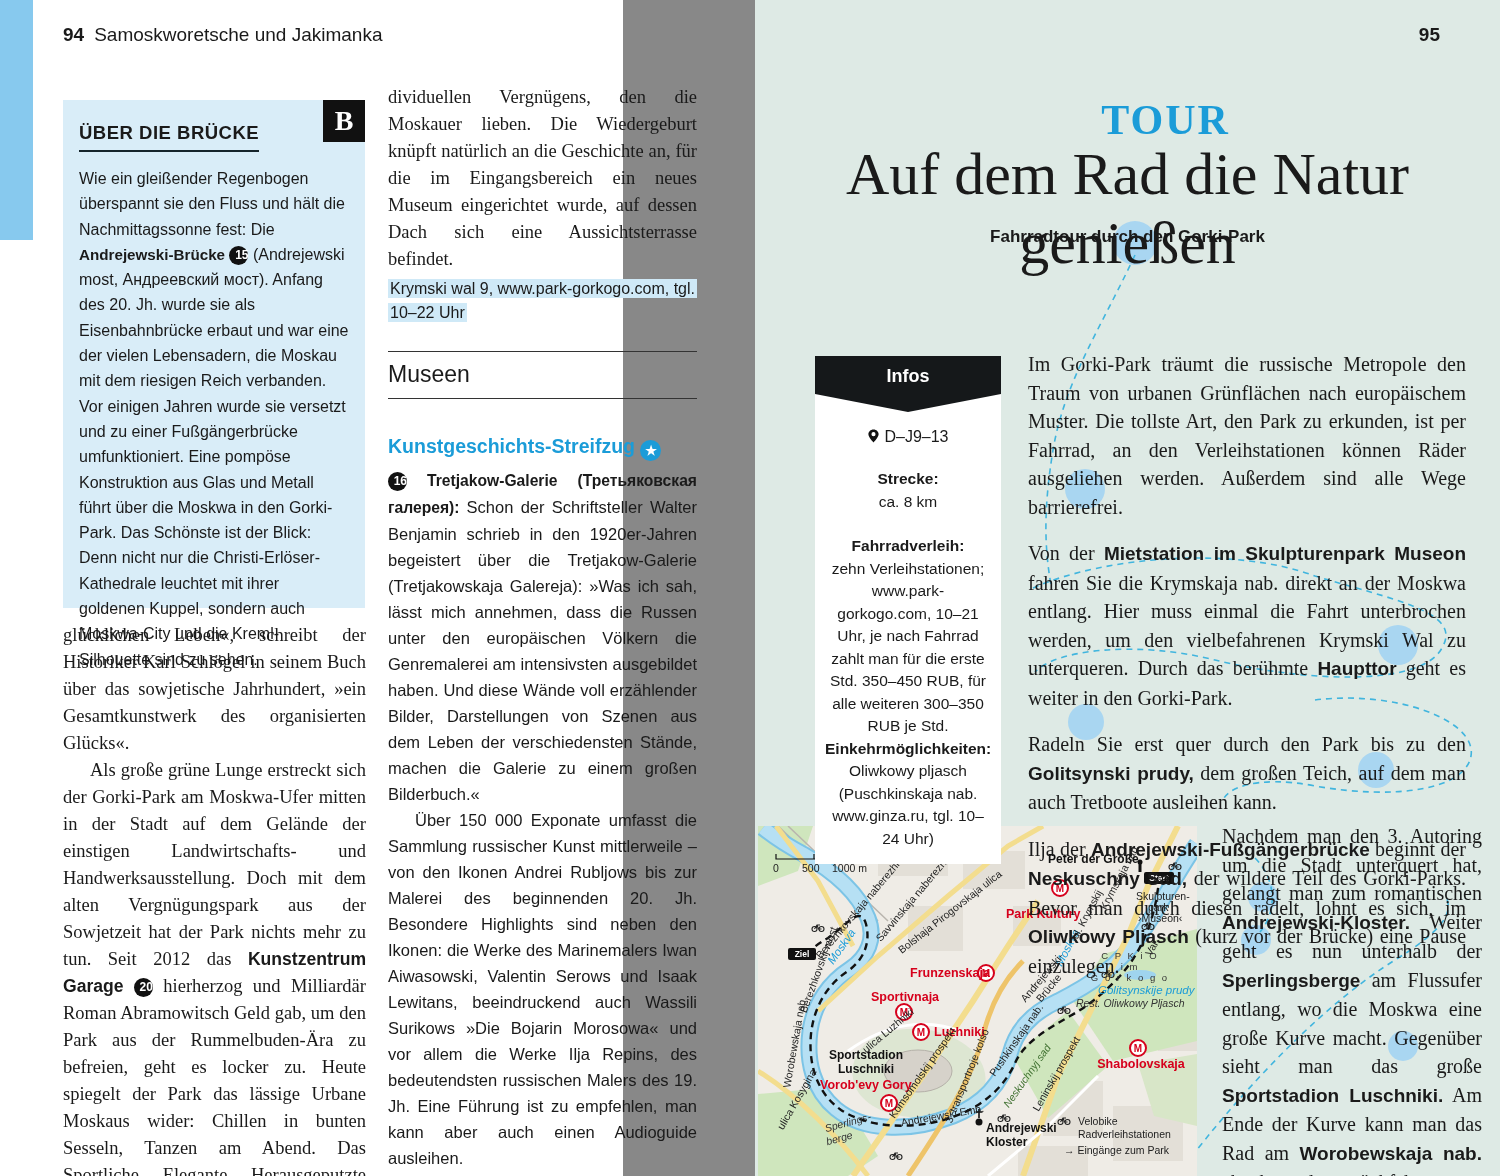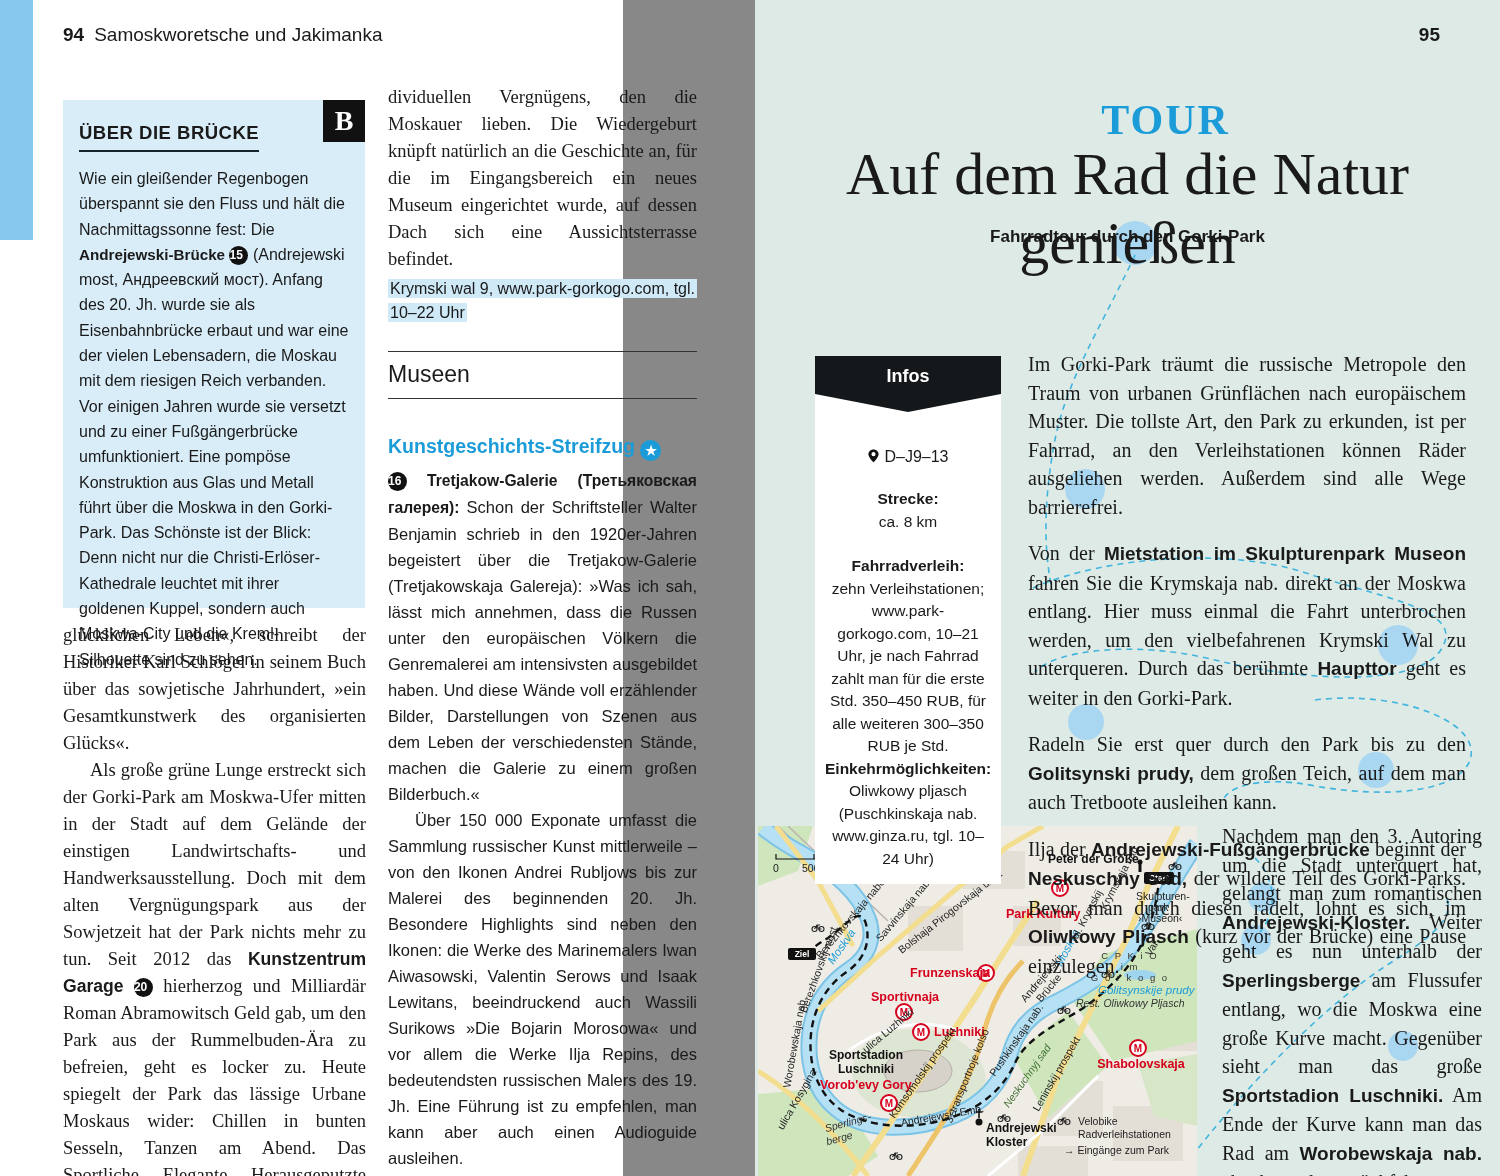--- a/index.html
+++ b/index.html
@@ -12,39 +12,39 @@
   .ibox{position:absolute;left:63px;top:100px;width:302px;height:508px;background:#d9edf8;box-sizing:border-box;padding:22px 16px 10px 16px;}
   .bbadge{position:absolute;right:0;top:0;width:42px;height:42px;background:#111;color:#fff;font-family:"Liberation Serif",serif;font-weight:bold;font-size:28px;text-align:center;line-height:42px;}
   .ihead{display:inline-block;font-weight:bold;font-size:18.5px;letter-spacing:.5px;border-bottom:2px solid #15242b;padding-bottom:6px;margin-bottom:14px;}
   .ibody{margin:0;font-size:16px;line-height:25.3px;}
   .c1{position:absolute;left:63px;top:622px;width:303px;}
   .c2{position:absolute;left:388px;top:84px;width:309px;}
   .serif{font-family:"Liberation Serif",serif;font-size:18.5px;line-height:27px;margin:0;}
   .j{text-align:justify;}
   .ind{text-indent:27px;}
   .bold-term{font-weight:bold;font-family:"Liberation Sans",sans-serif;font-size:.95em;}
-  .num-badge{display:inline-block;background:#111;color:#fff;border-radius:50%;width:19px;height:19px;line-height:19px;text-align:left;font-family:"Liberation Sans",sans-serif;font-weight:bold;font-size:12px;vertical-align:1px;text-indent:0;}
+  .num-badge{display:inline-block;background:#111;color:#fff;border-radius:50%;width:19px;height:19px;line-height:19px;text-align:right;font-family:"Liberation Sans",sans-serif;font-weight:bold;font-size:12px;vertical-align:1px;text-indent:0;}
   .star-badge{display:inline-block;background:#1b9cd8;color:#fff;border-radius:50%;width:21px;height:21px;line-height:21px;text-align:center;font-size:13px;vertical-align:-2px;}
   .hlline{margin:4px 0 0 0;font-size:16px;line-height:24px;}
   .hl{background:#cfe9f7;box-decoration-break:clone;-webkit-box-decoration-break:clone;padding:1px 2px;}
   .secrule{border-top:1.5px solid #333;margin:0;}
   .secrule.top{margin-top:26px;}
   .sechead{font-size:23px;font-weight:normal;margin:9px 0 10px 0;}
   .bluehead{color:#1b9cd8;font-size:19.5px;font-weight:bold;margin:36px 0 6px 0;}
   .entry{font-size:16.5px;line-height:26px;margin:0;}
   
   .pr{position:absolute;left:755px;top:0;width:745px;height:1176px;background:#deeae5;}
   .deco{position:absolute;left:0;top:0;z-index:0;}
   .rh2{position:absolute;right:60px;top:24px;font-size:19px;font-weight:bold;z-index:2;}
   .kicker{position:absolute;left:0;top:96px;width:100%;text-align:center;color:#1b9cd8;font-family:"Liberation Serif",serif;font-weight:bold;font-size:42px;letter-spacing:2px;z-index:2;padding-left:38px;}
   .tourtitle{position:absolute;left:0;top:140px;width:100%;text-align:center;font-family:"Liberation Serif",serif;font-weight:normal;font-size:60px;margin:0;z-index:2;}
   .subtitle{position:absolute;left:0;top:227px;width:100%;text-align:center;font-weight:bold;font-size:17px;z-index:2;}
   .infosbox{position:absolute;left:60px;top:356px;width:186px;min-height:446px;background:#fff;z-index:2;box-sizing:border-box;padding:0 10px 14px 10px;text-align:center;}
   .banner{position:relative;margin:0 -10px;height:56px;background:#15181a;clip-path:polygon(0 0,100% 0,100% 68%,50% 100%,0 68%);color:#fff;font-weight:bold;font-size:18px;line-height:40px;}
-  .loc{margin-top:36px;font-size:16px;}
+  .loc{margin-top:16px;font-size:16px;}
   .loc svg{vertical-align:-2px;margin-right:4px;}
   .ibx p{margin:0;}
   .ib-para{font-size:15.5px;line-height:22.5px;margin:0;}
   .ib-gap{height:22px;}
   .maincol{position:absolute;left:273px;top:350px;width:438px;z-index:2;}
   .mainp{font-family:"Liberation Serif",serif;font-size:20px;line-height:28.5px;text-align:justify;margin:0 0 18px 0;}
   .sidecol{position:absolute;left:467px;top:822px;width:260px;z-index:2;}
   .map{position:absolute;left:3px;top:826px;z-index:1;}
   
   .ml{font-family:"Liberation Sans",sans-serif;font-size:10.5px;fill:#222;}

